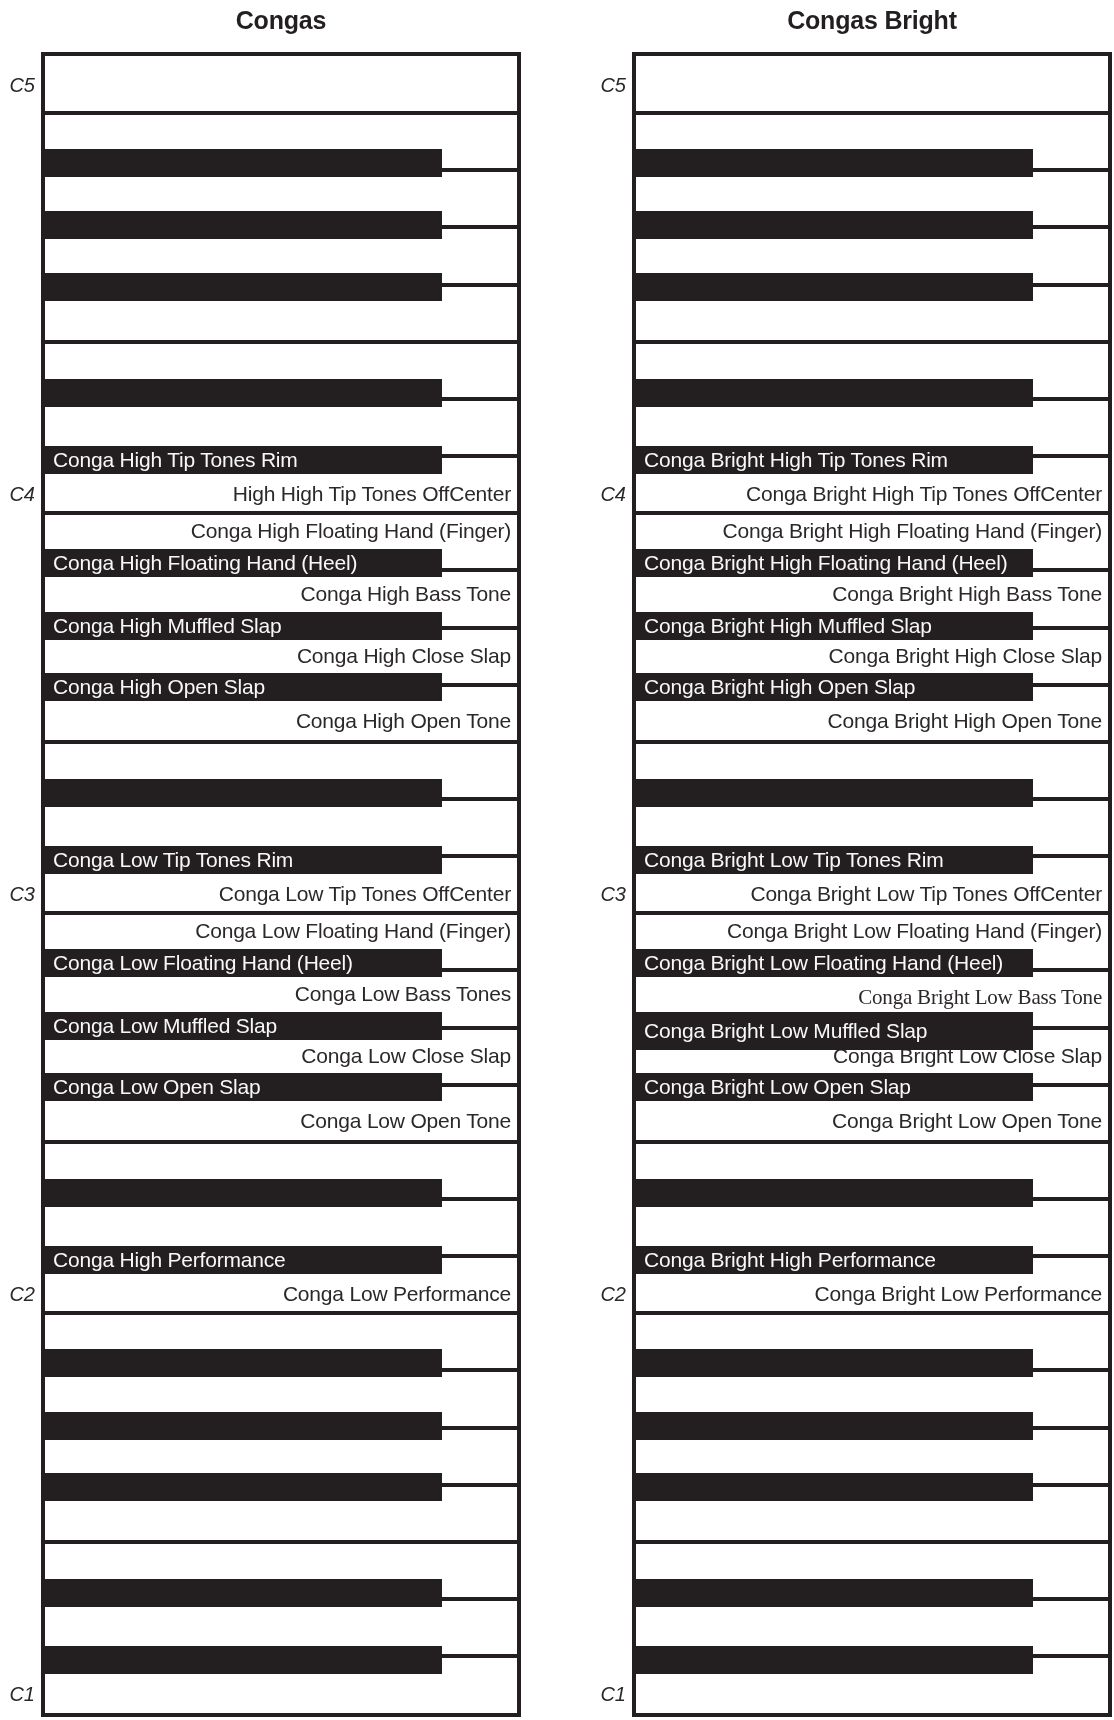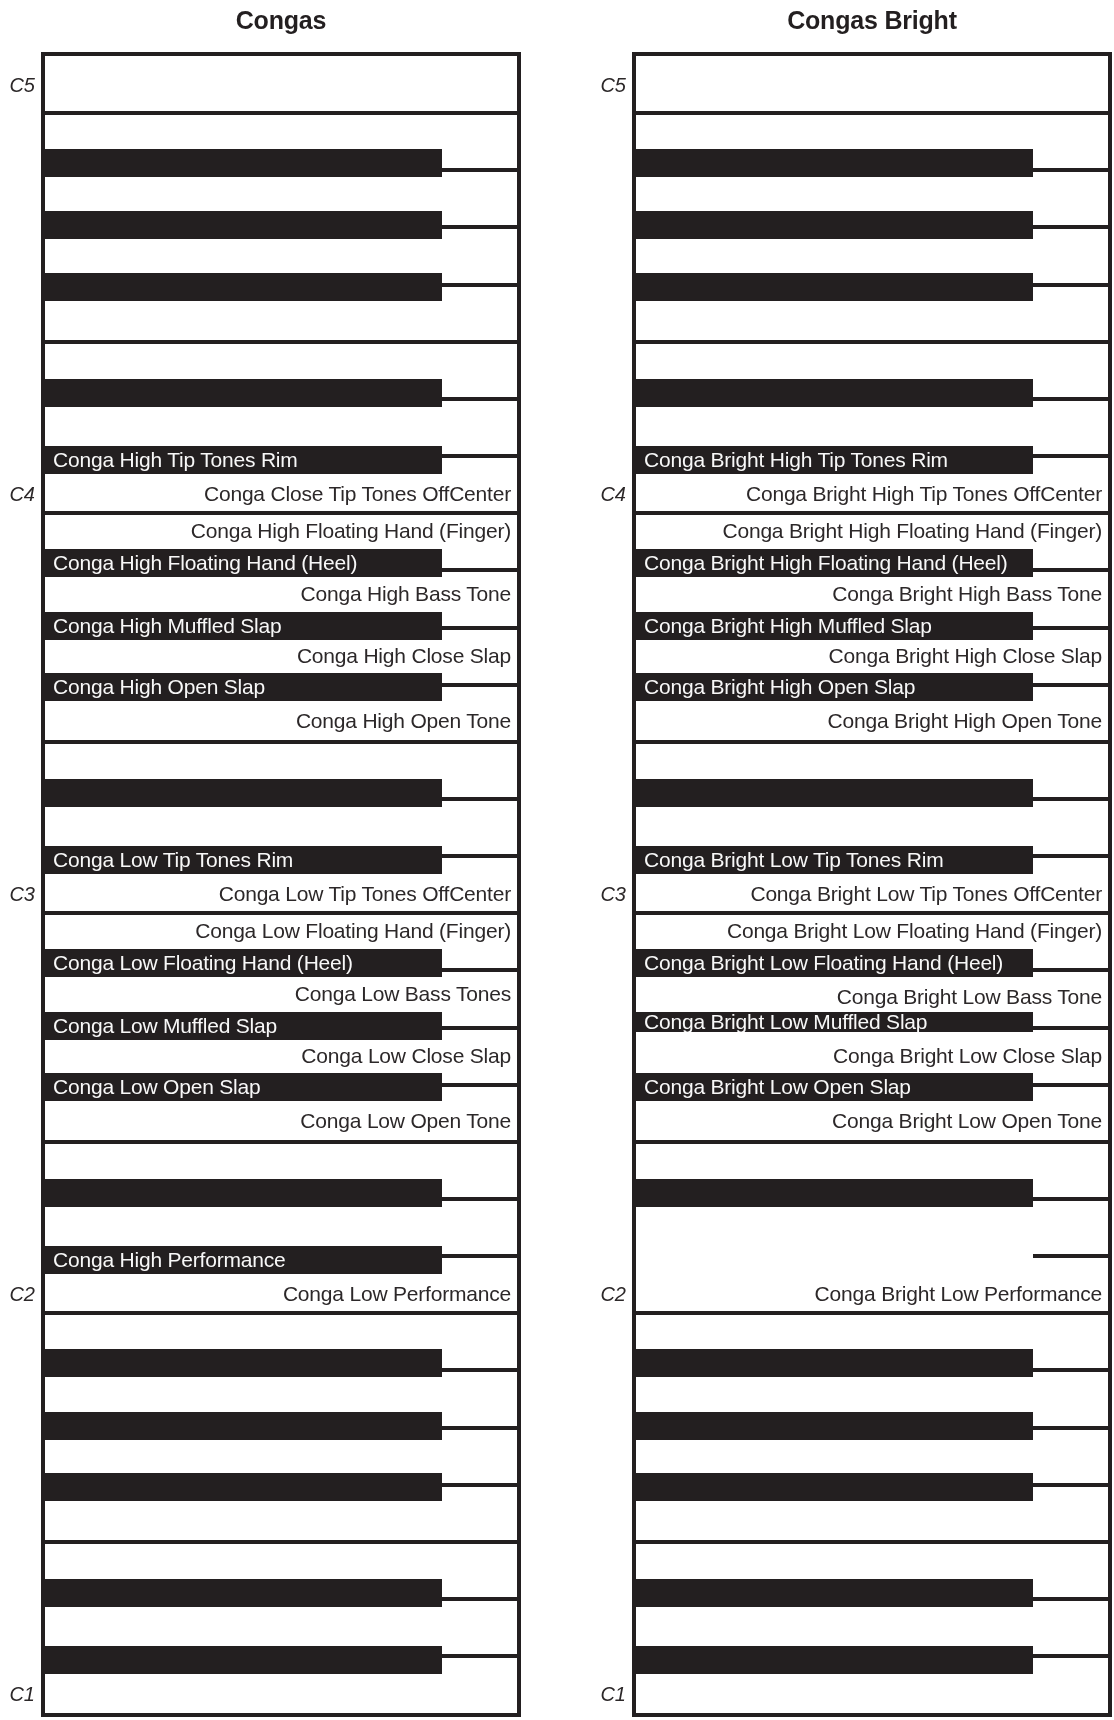--- a/index.html
+++ b/index.html
@@ -30,21 +30,21 @@
       <div class="kb-title" style="left: 84px; width: 480px;">Congas</div>
       <div class="kb" style="left: 84px; width: 472px; height: 1657px;">
         <div class="white-key" style="top: 0px; height: 57.15px;"></div>
         <div class="white-key" style="top: 57.15px; height: 57.15px;"></div>
         <div class="white-key" style="top: 114.3px; height: 57.15px;"></div>
         <div class="white-key" style="top: 171.45px; height: 57.15px;"></div>
         <div class="white-key" style="top: 228.6px; height: 57.15px;"></div>
         <div class="white-key" style="top: 285.75px; height: 57.15px;"></div>
         <div class="white-key" style="top: 342.9px; height: 57.15px;"></div>
         <div class="white-key" style="top: 400.05px; height: 57.15px;"></div>
-        <div class="white-label" style="top: 418.05px; height: 39.15px;">Conga Close Tip Tones OffCenter</div>
+        <div class="white-label" style="top: 418.05px; height: 39.15px;">High High Tip Tones OffCenter</div>
         <div class="white-key" style="top: 457.2px; height: 57.15px;"></div>
         <div class="white-label" style="top: 457.2px; height: 36.15px;">Conga High Floating Hand (Finger)</div>
         <div class="white-key" style="top: 514.35px; height: 57.15px;"></div>
         <div class="white-label" style="top: 521.35px; height: 34.15px;">Conga High Bass Tone</div>
         <div class="white-key" style="top: 571.5px; height: 57.15px;"></div>
         <div class="white-label" style="top: 583.5px; height: 33.15px;">Conga High Close Slap</div>
         <div class="white-key" style="top: 628.65px; height: 57.15px;"></div>
         <div class="white-label" style="top: 644.65px; height: 41.15px;">Conga High Open Tone</div>
         <div class="white-key" style="top: 685.8px; height: 57.15px;"></div>
         <div class="white-key" style="top: 742.95px; height: 57.15px;"></div>
@@ -162,21 +162,21 @@
         <div class="white-label" style="top: 583.5px; height: 33.15px;">Conga Bright High Close Slap</div>
         <div class="white-key" style="top: 628.65px; height: 57.15px;"></div>
         <div class="white-label" style="top: 644.65px; height: 41.15px;">Conga Bright High Open Tone</div>
         <div class="white-key" style="top: 685.8px; height: 57.15px;"></div>
         <div class="white-key" style="top: 742.95px; height: 57.15px;"></div>
         <div class="white-key" style="top: 800.1px; height: 57.15px;"></div>
         <div class="white-label" style="top: 818.1px; height: 39.15px;">Conga Bright Low Tip Tones OffCenter</div>
         <div class="white-key" style="top: 857.25px; height: 57.15px;"></div>
         <div class="white-label" style="top: 857.25px; height: 36.15px; text-align: center;">Conga Bright Low Floating Hand (Finger)</div>
         <div class="white-key" style="top: 914.4px; height: 57.15px;"></div>
-        <div class="white-label" style="top: 921.4px; height: 40px;">Conga Bright Low Bass Tone</div>
+        <div class="white-label" style="top: 921.4px; height: 40px; font-family: Liberation Serif, serif;">Conga Bright Low Bass Tone</div>
         <div class="white-key" style="top: 971.55px; height: 57.15px;"></div>
         <div class="white-label" style="top: 983.55px; height: 33.15px;">Conga Bright Low Close Slap</div>
         <div class="white-key" style="top: 1028.7px; height: 57.15px;"></div>
         <div class="white-label" style="top: 1044.7px; height: 41.15px;">Conga Bright Low Open Tone</div>
         <div class="white-key" style="top: 1085.85px; height: 57.15px;"></div>
         <div class="white-key" style="top: 1143px; height: 57.15px;"></div>
         <div class="white-key" style="top: 1200.15px; height: 57.15px;"></div>
         <div class="white-label" style="top: 1218.15px; height: 39.15px;">Conga Bright Low Performance</div>
         <div class="white-key" style="top: 1257.3px; height: 57.15px;"></div>
         <div class="white-key" style="top: 1314.45px; height: 57.15px;"></div>
@@ -217,31 +217,34 @@
         <div class="line-short" style="top: 740.95px; left: 397px; width: 75px;"></div>
         <div class="black-key" style="top: 790.1px; height: 28px; width: 397px;">
           <span>Conga Bright Low Tip Tones Rim</span>
         </div>
         <div class="line-short" style="top: 798.1px; left: 397px; width: 75px;"></div>
         <div class="line-full" style="top: 855.25px;"></div>
         <div class="black-key" style="top: 893.4px; height: 28px; width: 397px;">
           <span>Conga Bright Low Floating Hand (Heel)</span>
         </div>
         <div class="line-short" style="top: 912.4px; left: 397px; width: 75px;"></div>
-        <div class="black-key" style="top: 955.55px; height: 20px; width: 397px;">
+        <div class="black-key" style="top: 955.55px; height: 38px; width: 397px;">
           <span>Conga Bright Low Muffled Slap</span>
         </div>
         <div class="line-short" style="top: 969.55px; left: 397px; width: 75px;"></div>
         <div class="black-key" style="top: 1016.7px; height: 28px; width: 397px;">
           <span>Conga Bright Low Open Slap</span>
         </div>
         <div class="line-short" style="top: 1026.7px; left: 397px; width: 75px;"></div>
         <div class="line-full" style="top: 1083.85px;"></div>
         <div class="black-key" style="top: 1123px; height: 28px; width: 397px;"></div>
         <div class="line-short" style="top: 1141px; left: 397px; width: 75px;"></div>
+        <div class="black-key" style="top: 1190.15px; height: 28px; width: 397px;">
+          <span>Conga Bright High Performance</span>
+        </div>
         <div class="line-short" style="top: 1198.15px; left: 397px; width: 75px;"></div>
         <div class="line-full" style="top: 1255.3px;"></div>
         <div class="black-key" style="top: 1293.45px; height: 28px; width: 397px;"></div>
         <div class="line-short" style="top: 1312.45px; left: 397px; width: 75px;"></div>
         <div class="black-key" style="top: 1355.6px; height: 28px; width: 397px;"></div>
         <div class="line-short" style="top: 1369.6px; left: 397px; width: 75px;"></div>
         <div class="black-key" style="top: 1416.75px; height: 28px; width: 397px;"></div>
         <div class="line-short" style="top: 1426.75px; left: 397px; width: 75px;"></div>
         <div class="line-full" style="top: 1483.9px;"></div>
         <div class="black-key" style="top: 1523.05px; height: 28px; width: 397px;"></div>

